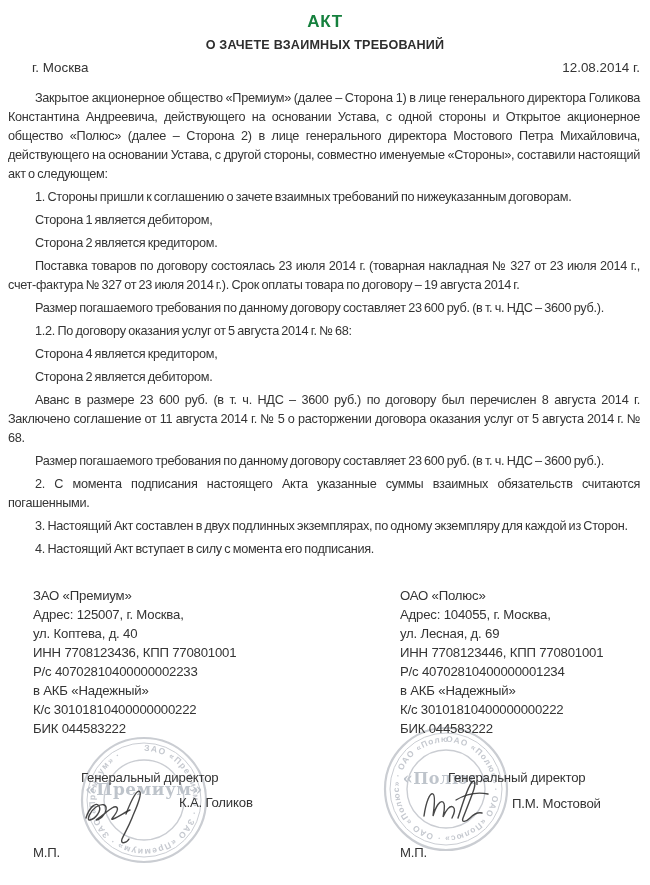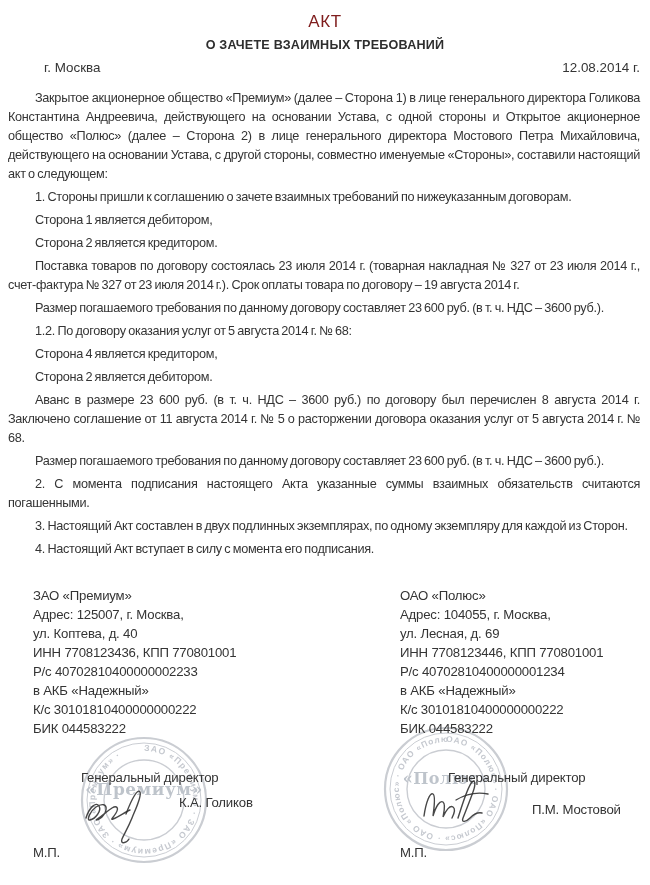--- a/index.html
+++ b/index.html
@@ -7,37 +7,36 @@
     position:relative;
     width:650px; height:885px;
     background:#ffffff;
     font-family:"Liberation Sans","DejaVu Sans",sans-serif;
     color:#343434;
     overflow:hidden;
   }
   .doc-title {
     padding-top:12px;
     text-align:center;
-    font-size:17px; font-weight:normal;
+    font-size:17px; font-weight:bold;
     letter-spacing:.6px;
-    color:#7f1d1d;
+    color:#15803d;
   }
   .doc-subtitle {
     margin-top:6px;
     text-align:center;
     font-size:12.6px; font-weight:bold;
     letter-spacing:.2px;
     color:#2e2e2e;
   }
   .meta-row {
     display:flex; justify-content:space-between;
     margin-top:8px;
     padding:0 10px 0 32px;
     font-size:13.4px;
-    margin-left:12px;
   }
   .content {
     margin-top:14px;
     padding:0 6px 0 4px;
   }
   .content p {
     margin:4px;
     text-indent:27px;
     font-size:12.7px;
     line-height:19px;
@@ -52,21 +51,21 @@
     font-size:13.2px;
     line-height:19px;
     letter-spacing:-0.2px;
     z-index:2;
   }
   .sig-col.left  { left:33px; }
   .sig-col.right { left:400px; }
   .sig-role { margin-top:30px;margin-left:48px; }
   .sig-name { position:absolute; }
   .left  .sig-name { top:207px; left:146px; }
-  .right .sig-name { top:214px; left:112px;margin-left:20px; }
+  .right .sig-name { top:208px; left:112px; }
   .sig-mp { position:absolute; top:257px; left:0; }
   .stamp { position:absolute; z-index:1; opacity:.92; }
   .stamp-left  { left:78px;  top:734px; }
   .stamp-right { left:383px; top:726px; }
   .stamp circle { fill:none; stroke:#c6c9cf; }
   .ring-text { fill:#c0c4cb; font-family:"Liberation Sans","DejaVu Sans",sans-serif; font-weight:bold; }
   .stamp-center {
     fill:#b9bfc7;
     font-family:"DejaVu Serif","Liberation Serif",serif;
     font-weight:bold; font-size:17px; letter-spacing:.5px;

